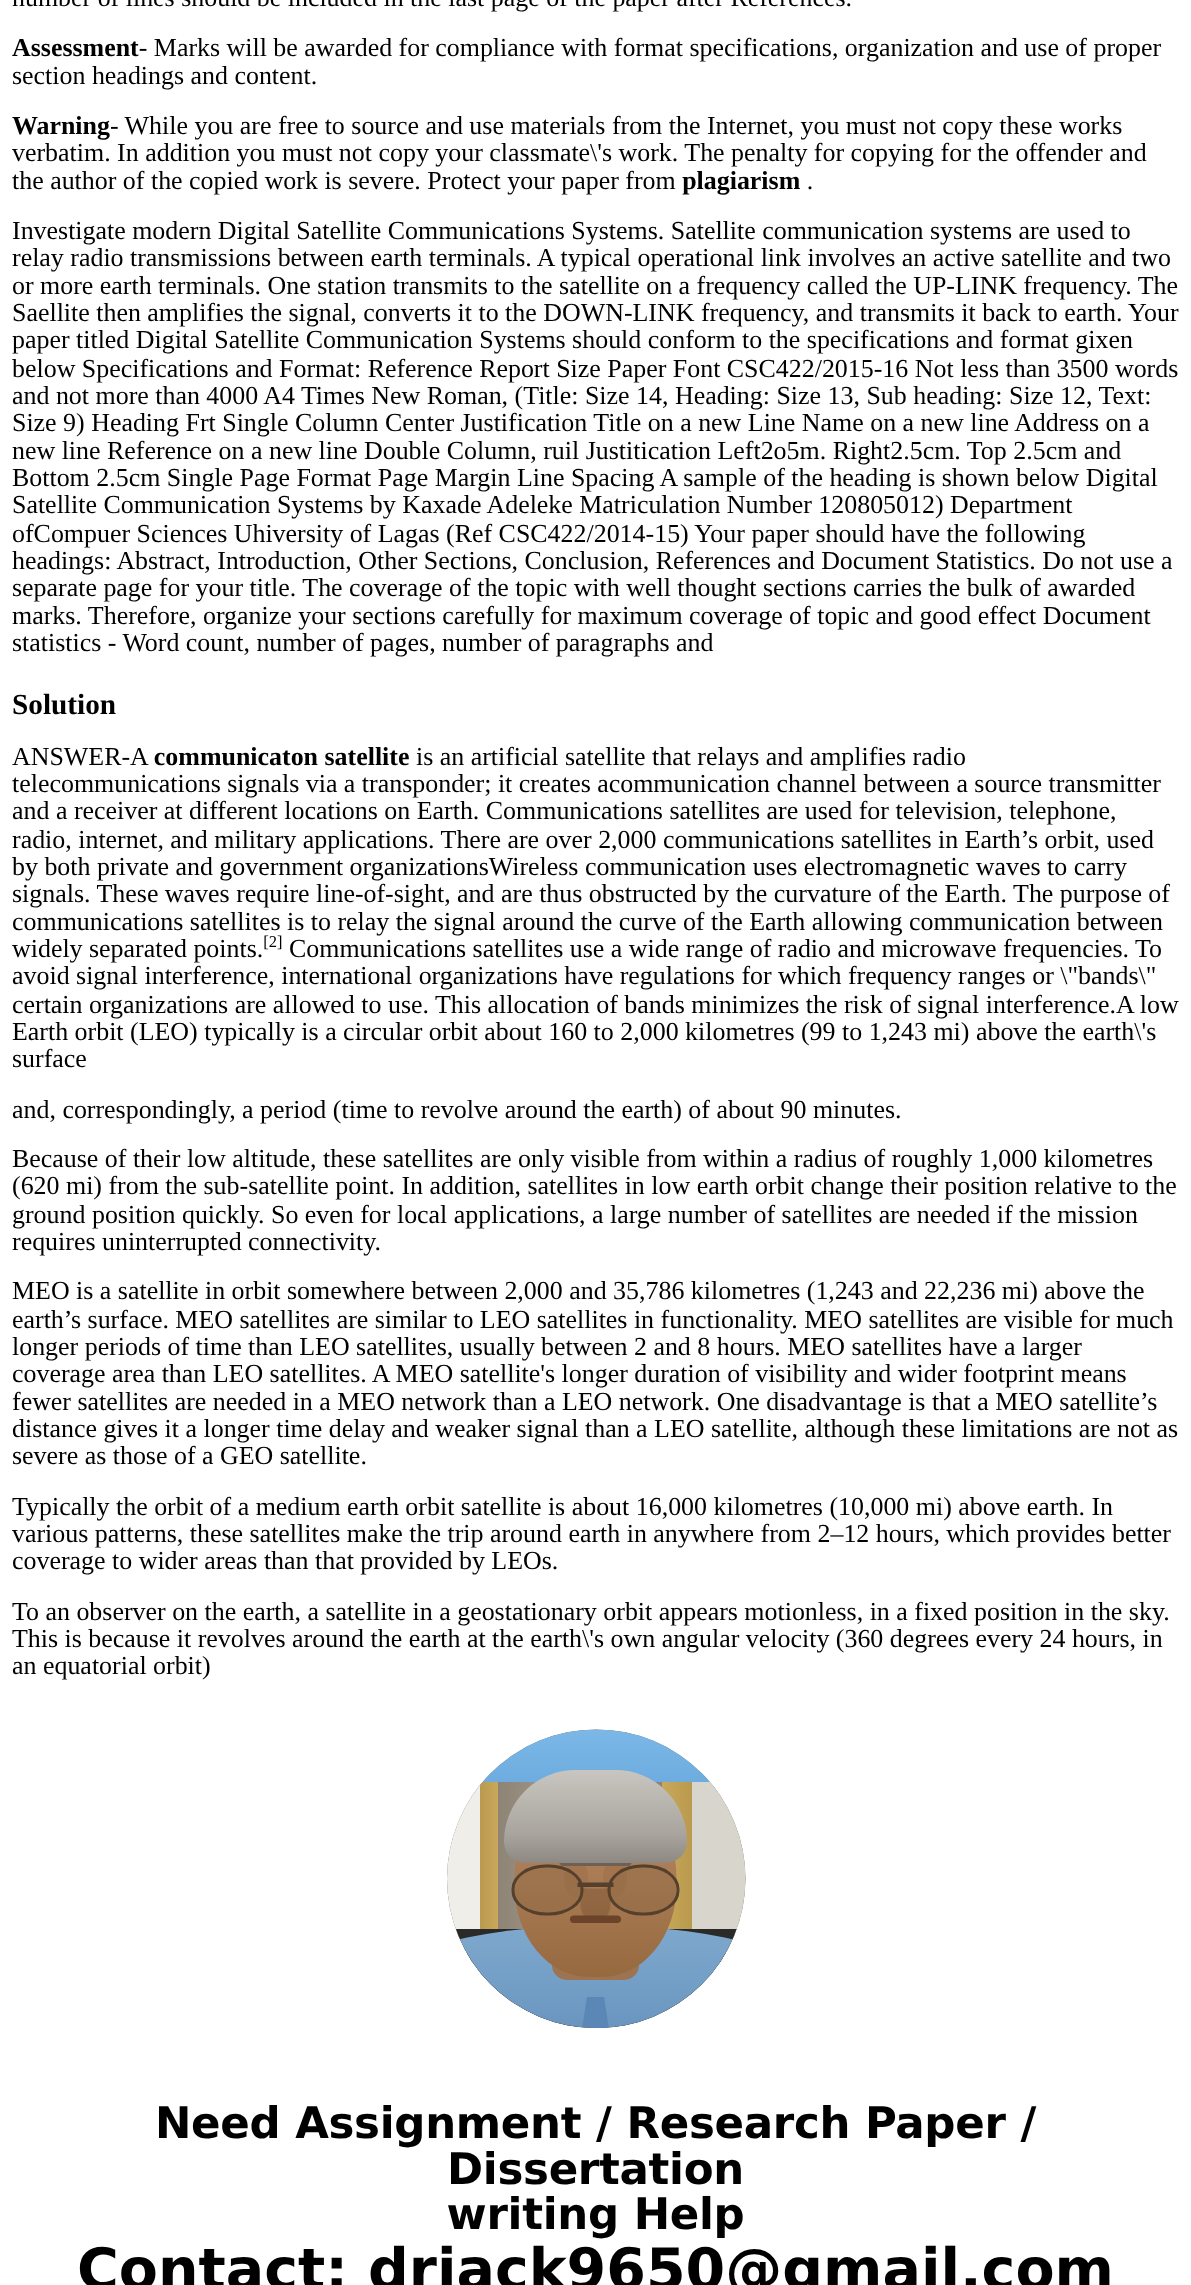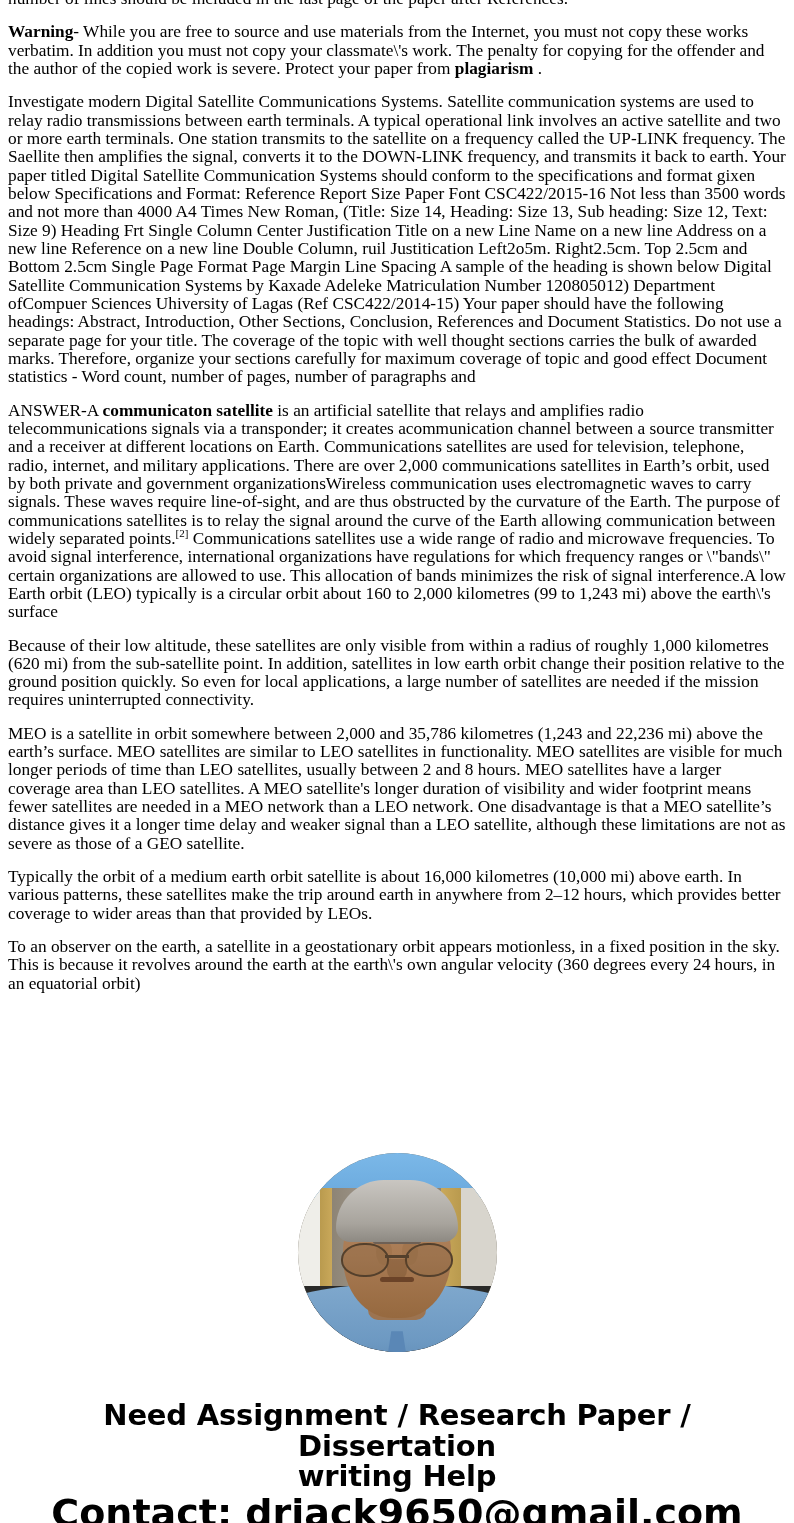--- a/index.html
+++ b/index.html
@@ -216,28 +216,31 @@
   }
 </style>
 </head>
 <body>
 
 <div class="doc-scroll">
   <div class="doc-inner">
 
     <p class="para">number of lines should be included in the last page of the paper after References.</p>
 
+    <p class="para"><span class="b">Assessment</span><span>- Marks will be awarded for compliance with format specifications, organization and use of proper section headings and content.</span></p>
 
     <p class="para"><span class="b">Warning</span><span>- While you are free to source and use materials from the Internet, you must not copy these works verbatim. In addition you must not copy your classmate\'s work. The </span><span class="i">penalty for copying for the</span><span> offender and the author of the copied work is severe. Protect your paper from </span><span class="b">plagiarism</span><span> .</span></p>
 
     <p class="para">Investigate modern Digital Satellite Communications Systems. Satellite communication systems are used to relay radio transmissions between earth terminals. A typical operational link involves an active satellite and two or more earth terminals. One station transmits to the satellite on a frequency called the UP-LINK frequency. The Saellite then amplifies the signal, converts it to the DOWN-LINK frequency, and transmits it back to earth. Your paper titled Digital Satellite Communication Systems should conform to the specifications and format gixen below Specifications and Format: Reference Report Size Paper Font CSC422/2015-16 Not less than 3500 words and not more than 4000 A4 Times New Roman, (Title: Size 14, Heading: Size 13, Sub heading: Size 12, Text: Size 9) Heading Frt Single Column Center Justification Title on a new Line Name on a new line Address on a new line Reference on a new line Double Column, ruil Justitication Left2o5m. Right2.5cm. Top 2.5cm and Bottom 2.5cm Single Page Format Page Margin Line Spacing A sample of the heading is shown below Digital Satellite Communication Systems by Kaxade Adeleke Matriculation Number 120805012) Department ofCompuer Sciences Uhiversity of Lagas (Ref CSC422/2014-15) Your paper should have the following headings: Abstract, Introduction, Other Sections, Conclusion, References and Document Statistics. Do not use a separate page for your title. The coverage of the topic with well thought sections carries the bulk of awarded marks. Therefore, organize your sections carefully for maximum coverage of topic and good effect Document statistics - Word count, number of pages, number of paragraphs and</p>
 
+    <h3 class="solution-heading">Solution</h3>
 
     <p class="para"><span>ANSWER-A </span><span class="b">communicaton satellite</span><span> is an artificial satellite that relays and amplifies radio telecommunications signals via a transponder; it creates acommunication channel between a source transmitter and a receiver at different locations on Earth. Communications satellites are used for television, telephone, radio, internet, and military applications. There are over 2,000 communications satellites in Earth’s orbit, used by both private and government organizationsWireless communication uses electromagnetic waves to carry signals. These waves require line-of-sight, and are thus obstructed by the curvature of the Earth. The purpose of communications satellites is to relay the signal around the curve of the Earth allowing communication between widely separated points.</span><sup class="cite">[2]</sup><span> Communications satellites use a wide range of radio and microwave frequencies. To avoid signal interference, international organizations have regulations for which frequency ranges or \"bands\" certain organizations are allowed to use. This allocation of bands minimizes the risk of signal interference.A low Earth orbit (LEO) typically is a circular orbit about 160 to 2,000 kilometres (99 to 1,243 mi) above the earth\'s surface</span></p>
 
+    <p class="para">and, correspondingly, a period (time to revolve around the earth) of about 90 minutes.</p>
     <p class="para">Because of their low altitude, these satellites are only visible from within a radius of roughly 1,000 kilometres (620 mi) from the sub-satellite point. In addition, satellites in low earth orbit change their position relative to the ground position quickly. So even for local applications, a large number of satellites are needed if the mission requires uninterrupted connectivity.</p>
     <p class="para">MEO is a satellite in orbit somewhere between 2,000 and 35,786 kilometres (1,243 and 22,236 mi) above the earth’s surface. MEO satellites are similar to LEO satellites in functionality. MEO satellites are visible for much longer periods of time than LEO satellites, usually between 2 and 8 hours. MEO satellites have a larger coverage area than LEO satellites. A MEO satellite's longer duration of visibility and wider footprint means fewer satellites are needed in a MEO network than a LEO network. One disadvantage is that a MEO satellite’s distance gives it a longer time delay and weaker signal than a LEO satellite, although these limitations are not as severe as those of a GEO satellite.</p>
     <p class="para">Typically the orbit of a medium earth orbit satellite is about 16,000 kilometres (10,000 mi) above earth. In various patterns, these satellites make the trip around earth in anywhere from 2–12 hours, which provides better coverage to wider areas than that provided by LEOs.</p>
     <p class="para">To an observer on the earth, a satellite in a geostationary orbit appears motionless, in a fixed position in the sky. This is because it revolves around the earth at the earth\'s own angular velocity (360 degrees every 24 hours, in an equatorial orbit)</p>
 
   </div>
 </div>
 
 <div class="avatar-wrap">
   <div class="avatar" title="portrait photo of a man with glasses">

